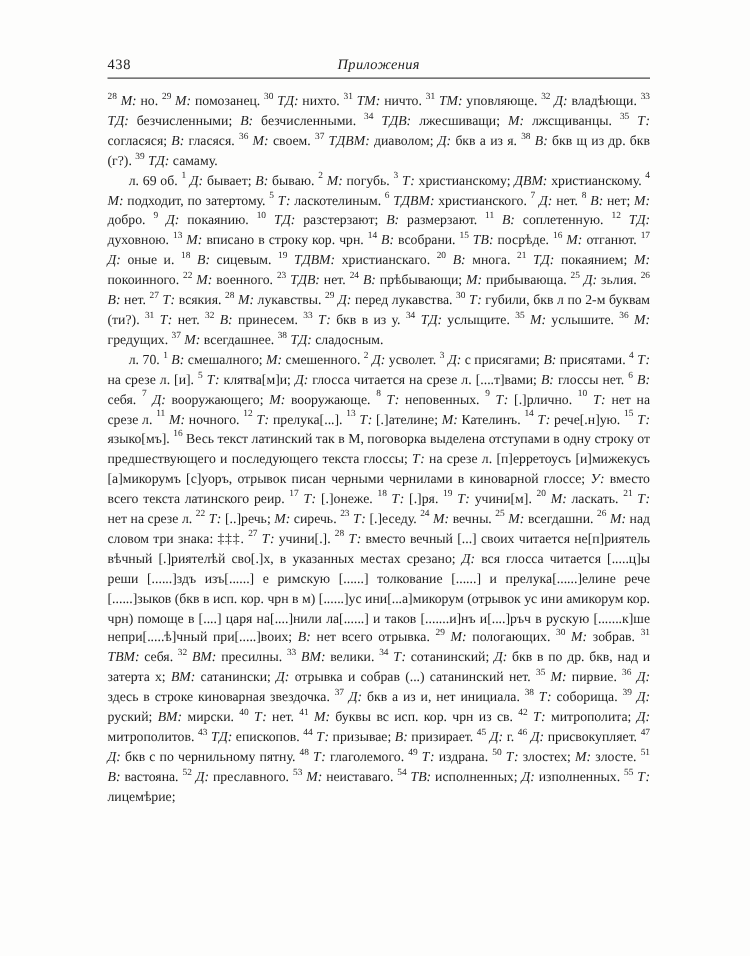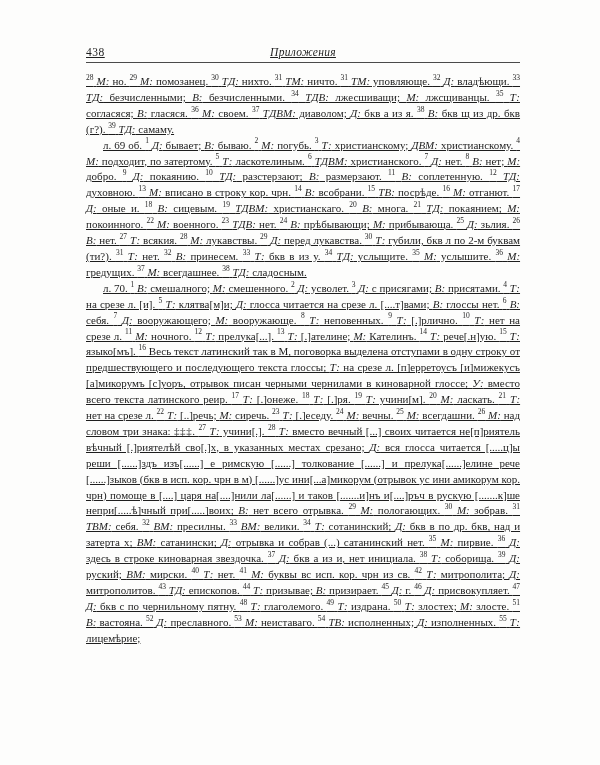--- a/index.html
+++ b/index.html
@@ -7,21 +7,20 @@
     position: relative;
     width: 600px;
     height: 765px;
     box-sizing: border-box;
     margin: 0 auto;
     background: #fdfdfc;
     padding: 46px 80px 0 86px;
     font-family: "Liberation Serif", "DejaVu Serif", serif;
     color: #1e1e1e;
     overflow: hidden;
-    text-decoration: underline;
   }
   .header {
     display: grid;
     grid-template-columns: 1fr auto 1fr;
     align-items: baseline;
     font-size: 11.5px;
   }
   .pagenum { justify-self: start; letter-spacing: 0.5px; }
   .running { justify-self: center; font-style: italic; letter-spacing: 0.3px; }
   .rule {

